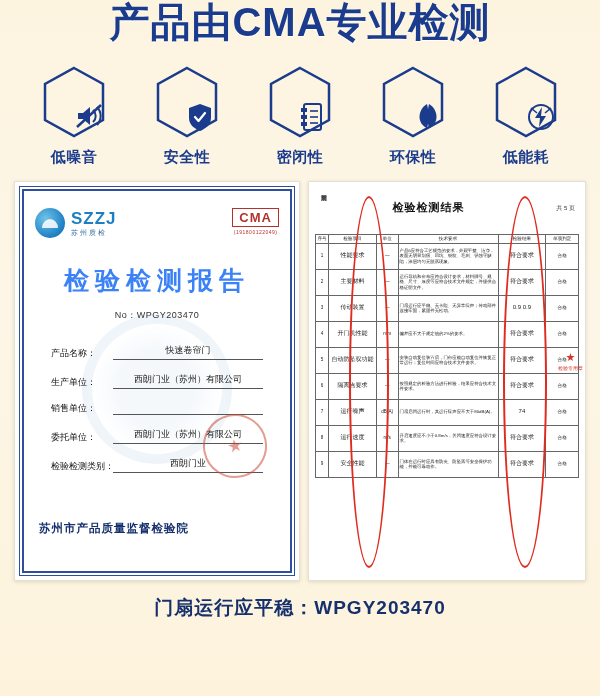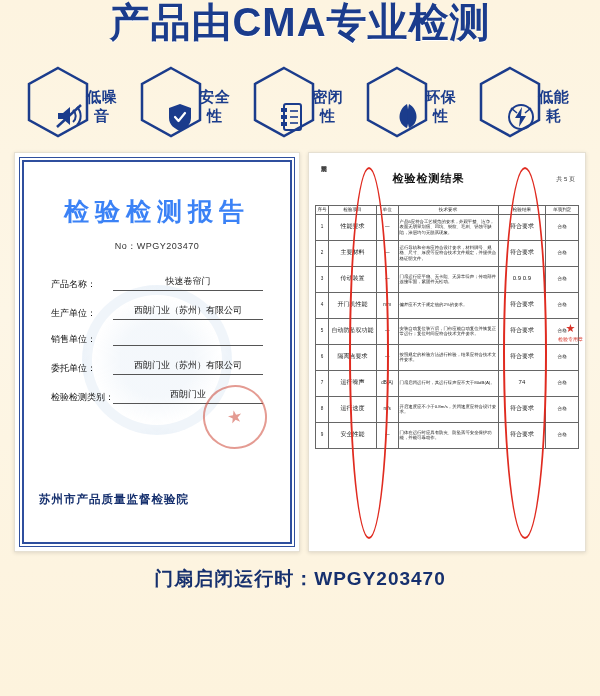--- a/index.html
+++ b/index.html
@@ -28,23 +28,22 @@
   }
   
   .features {
     display:flex;
     justify-content:space-between;
     padding:22px 26px 0 26px;
   }
   .feature {
     width:96px;
     display:flex;
-    flex-direction:row;
+    flex-direction:column;
     align-items:center;
-    text-align:center;
   }
   .hex {
     width:64px; height:72px;
     position:relative;
     display:flex; align-items:center; justify-content:center;
   }
   .hex svg { position:absolute; left:0; top:0; }
   .hex .glyph { position:relative; z-index:2; }
   .feat-label {
     margin-top:10px;
@@ -291,20 +290,33 @@
     </div>
 
   </div>
 
   <div class="docs">
 
     <div class="doc doc-left">
       <div class="cert-border"></div>
       <div class="watermark"></div>
       <div class="cert-inner">
+        <div class="cert-head">
+          <div class="szzj">
+            <div class="szzj-logo"></div>
+            <div class="szzj-text">
+              <div class="main">SZZJ</div>
+              <div class="sub">苏州质检</div>
+            </div>
+          </div>
+          <div>
+            <div class="cma-box">CMA</div>
+            <div class="cma-no">(191800122049)</div>
+          </div>
+        </div>
 
         <div class="cert-title">检验检测报告</div>
         <div class="cert-no">No：WPGY203470</div>
 
         <div class="cert-fields">
           <div class="cert-row">
             <span class="cert-key">产品名称：</span>
             <span class="cert-val">快速卷帘门</span>
           </div>
           <div class="cert-row">
@@ -430,15 +442,15 @@
           <span>检验专用章</span>
         </div>
       </div>
 
       <div class="ellipse el-left"></div>
       <div class="ellipse el-right"></div>
     </div>
 
   </div>
 
-  <div class="footer">门扇启闭运行时：WPGY203470</div>
+  <div class="footer">门扇运行应平稳：WPGY203470</div>
 
 </div>
 
 </body></html>

